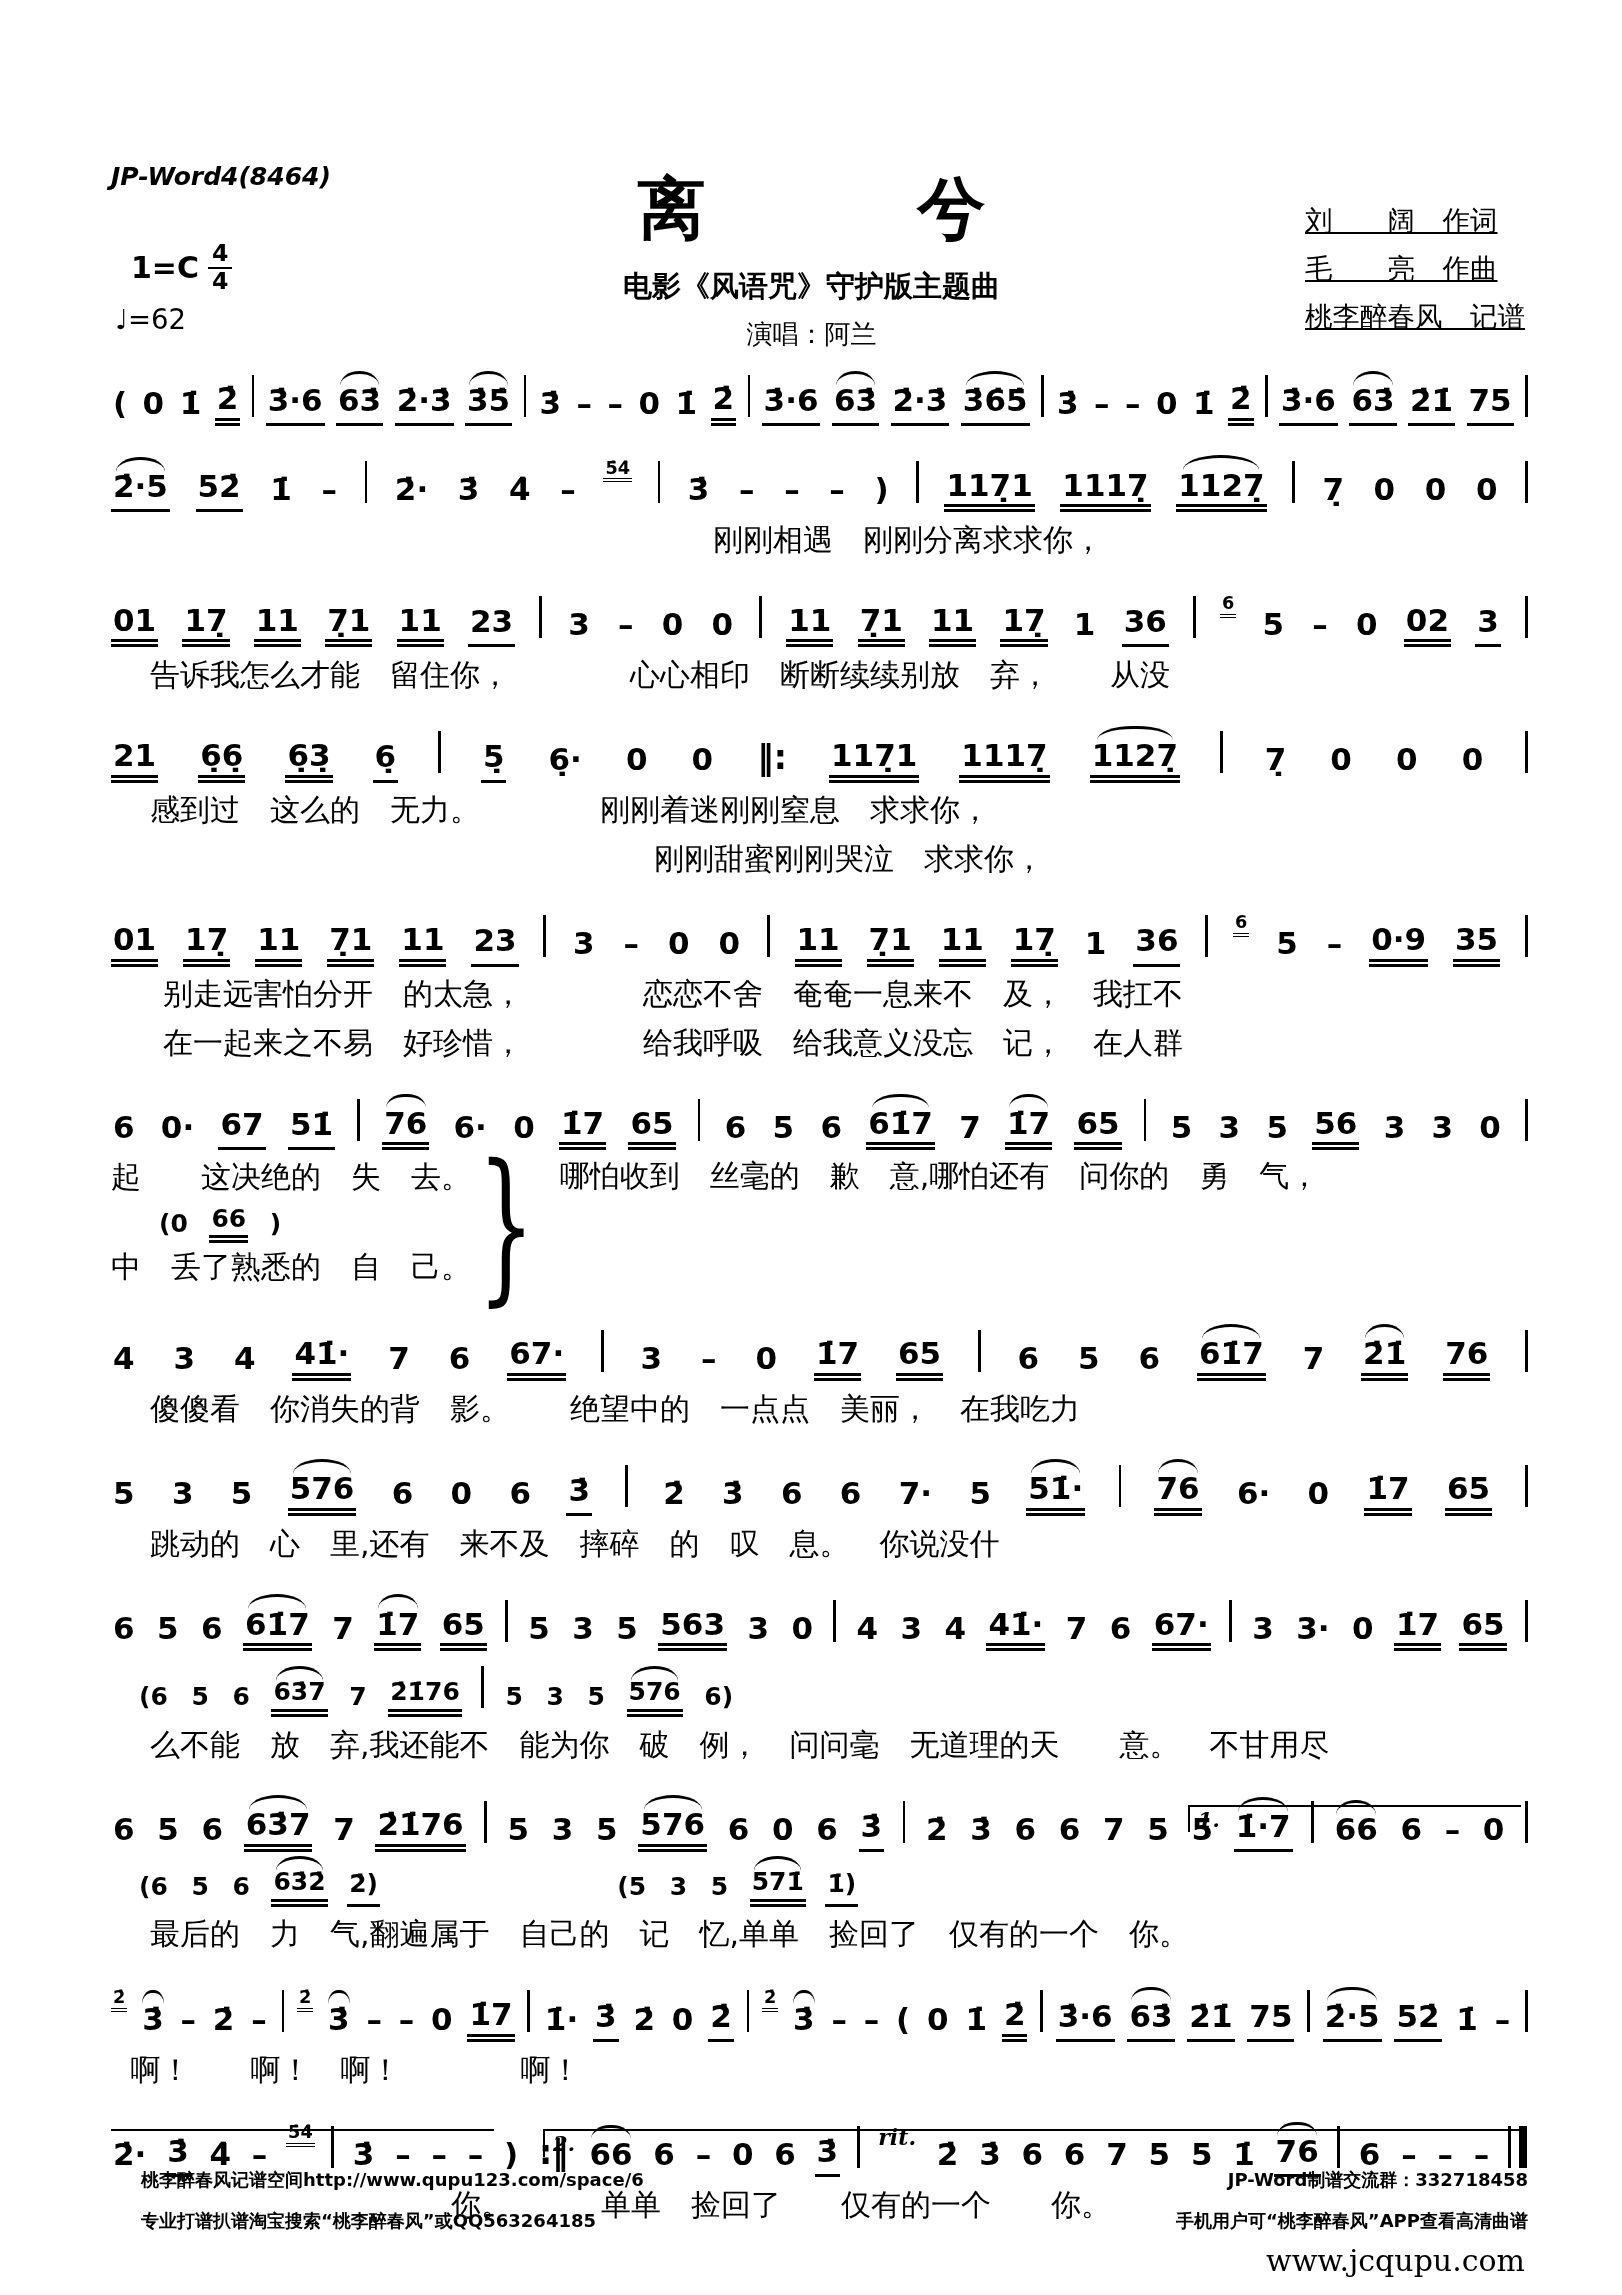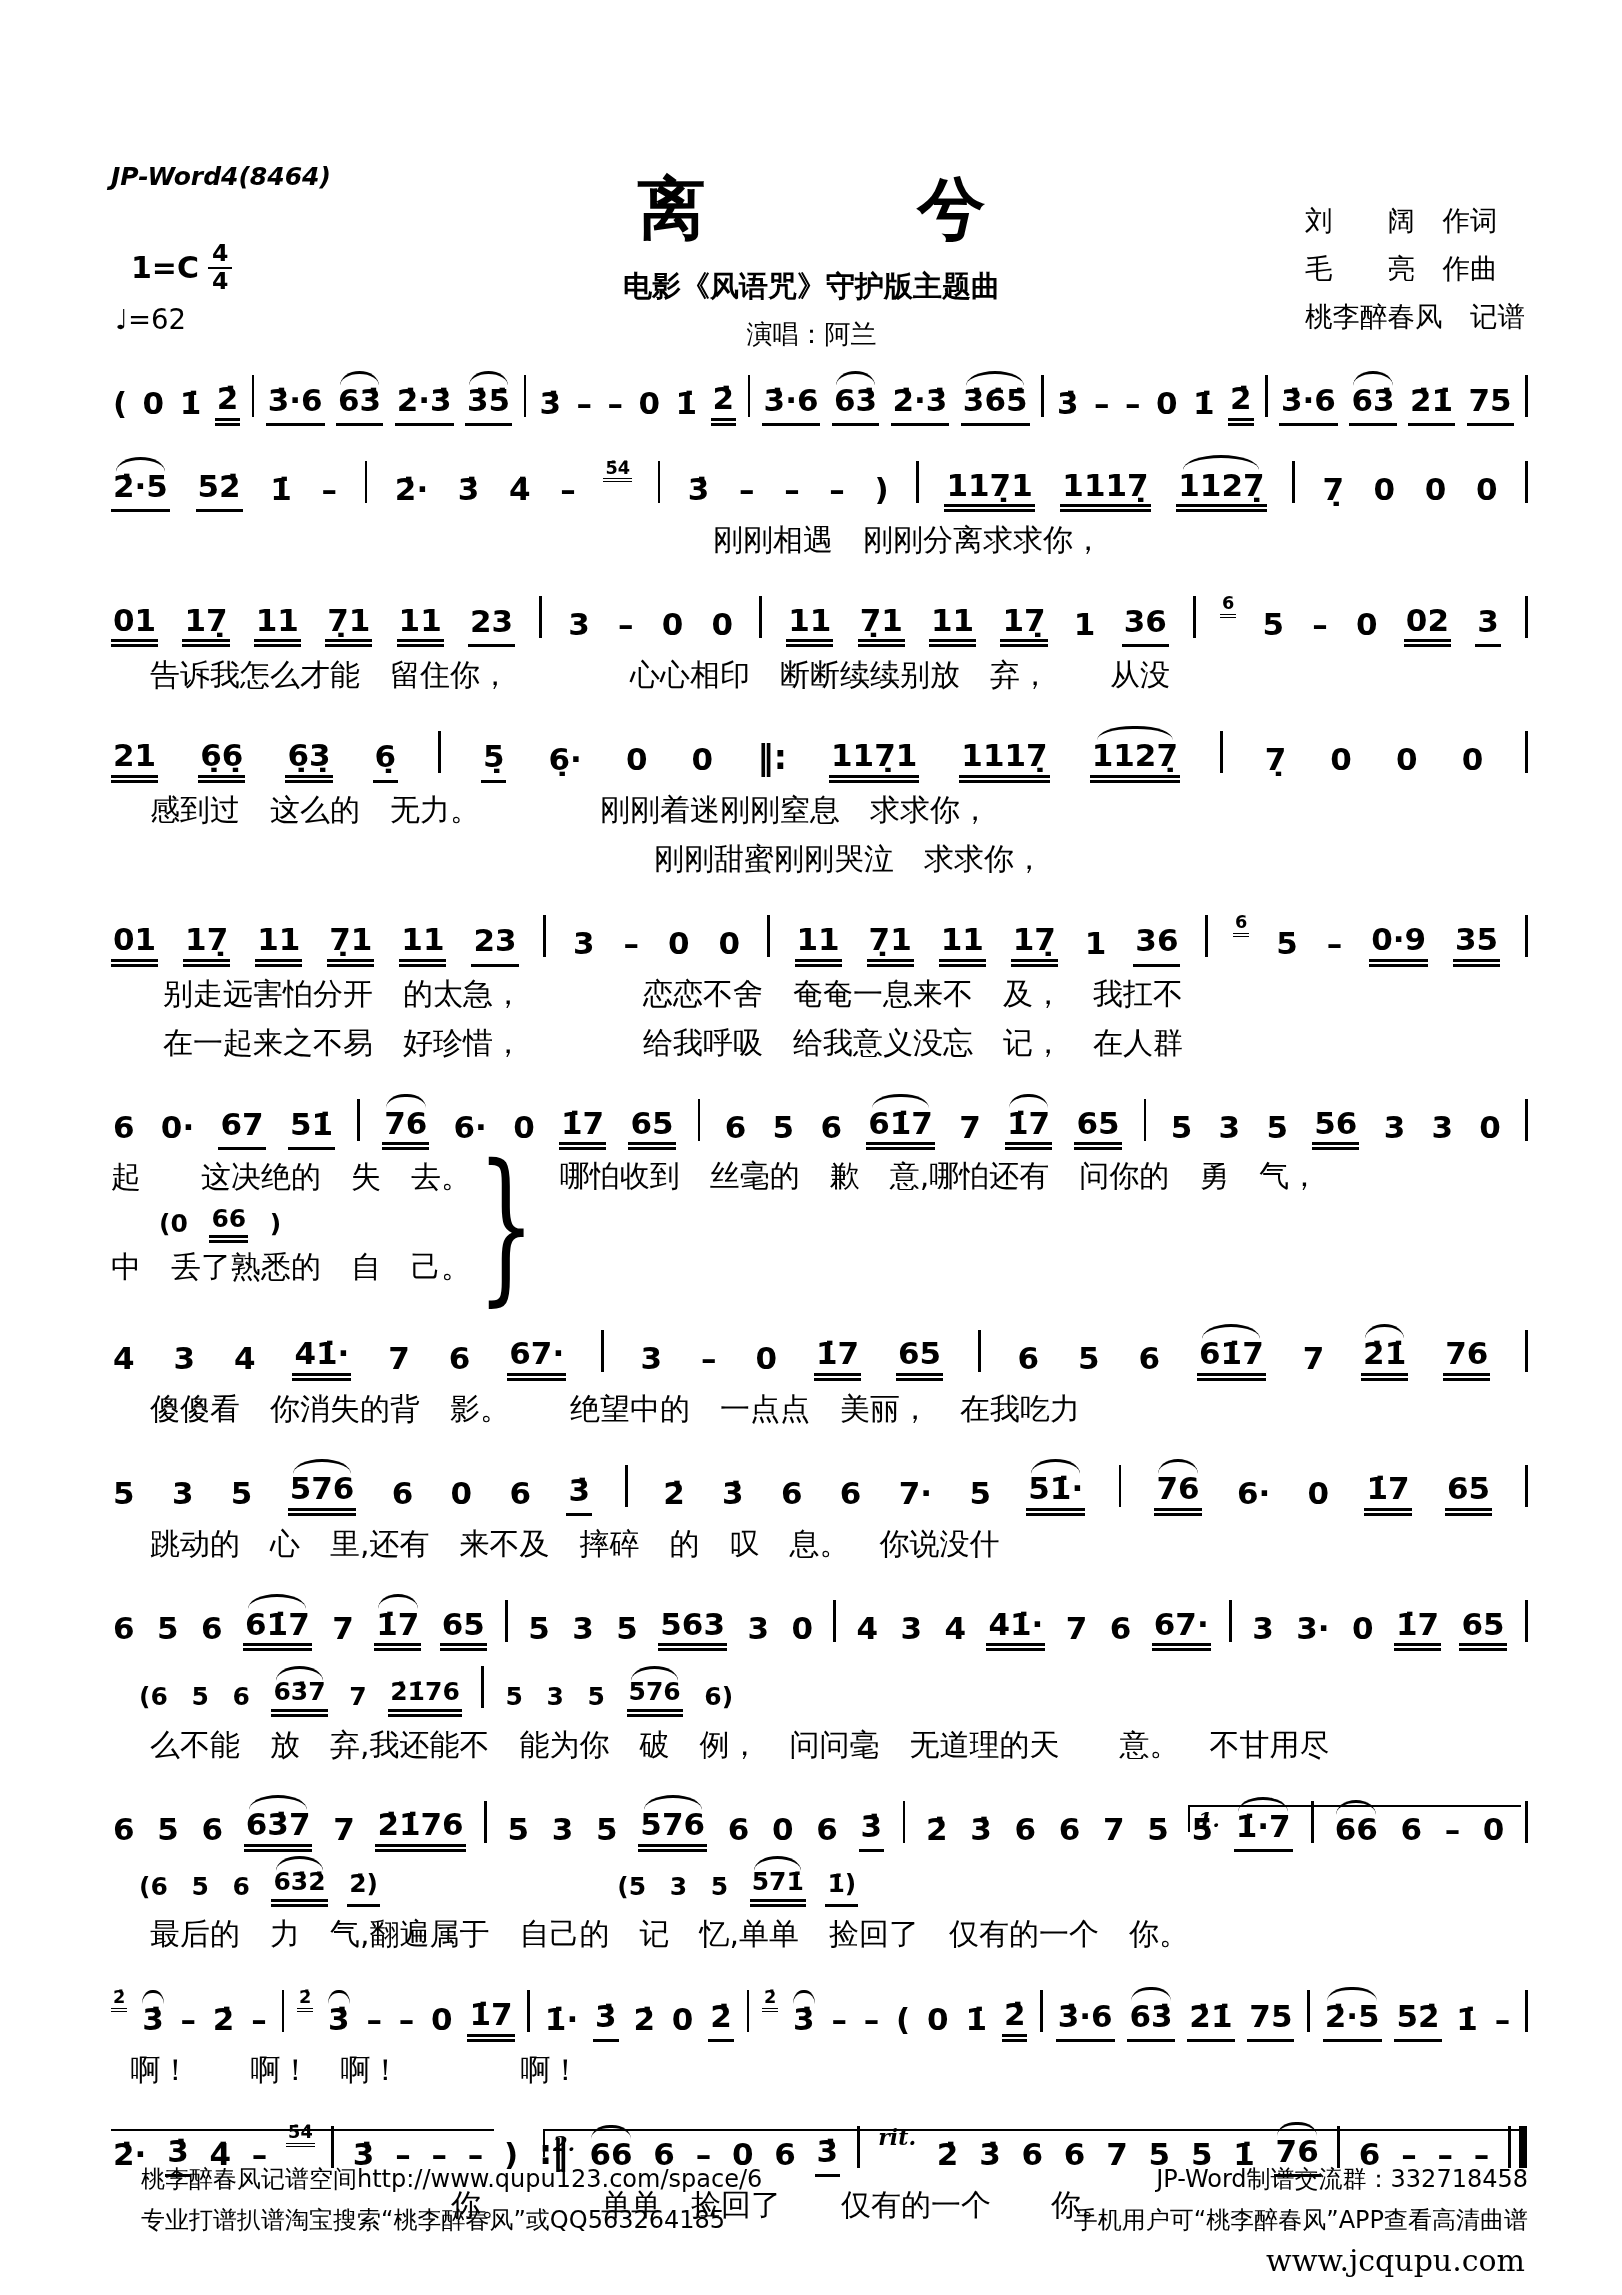--- a/index.html
+++ b/index.html
@@ -10,21 +10,21 @@
     font-family:"DejaVu Sans",sans-serif;
     overflow:hidden;
   }
 
   
   .appmark{position:absolute;left:111px;top:162px;font:italic 700 25px "DejaVu Sans",sans-serif;}
   .titleblock{position:absolute;left:0;right:0;top:164px;text-align:center;}
   .title{font-size:68px;font-weight:700;letter-spacing:72px;text-indent:72px;font-family:"DejaVu Serif","Liberation Serif",serif;}
   .subtitle{font-size:29px;font-weight:700;margin-top:11.8px;}
   .singer{font-size:26px;margin-top:10.5px;}
-  .credits{position:absolute;right:98px;top:196px;text-align:left;font-size:27.5px;line-height:48px;}
+  .credits{position:absolute;right:98px;top:196px;text-align:left;font-size:27.5px;line-height:48px;text-decoration:underline;}
   .keyblock{position:absolute;left:115px;top:242px;font-size:30px;font-weight:700;}
   .keyline{display:flex;align-items:center;gap:9.2px;margin-left:16px;}
   .frac{display:inline-flex;flex-direction:column;align-items:center;font-size:23.6px;line-height:23.6px;font-weight:700;}
   .frac .num{border-bottom:2.6px solid #000;padding:0 3.9px 1.3px;}
   .frac .den{padding-top:1.3px;}
   .tempo{margin-top:9.2px;font-size:27.5px;font-weight:400;}
 
   
   #score{position:absolute;left:111px;right:95px;top:340px;}
   .rowwrap{position:relative;}
@@ -58,21 +58,21 @@
   }
   .volta.noleft{border-left:none;}
   
   .grp{display:flex;align-items:flex-start;margin-top:5.2px;}
   .grpleft{display:flex;flex-direction:column;gap:2.6px;}
   .grpleft .lyric{margin-top:1.3px;}
   .brace{font-size:164px;font-weight:400;transform:scaleX(.55);line-height:.85;margin:0 -9.2px 0 -17px;font-family:"DejaVu Serif","Liberation Serif",serif;}
   .grpright{font-size:30px;margin-left:10.5px;white-space:pre;}
 
   
-  .footer{position:absolute;left:141px;right:95px;top:2159px;font-size:24px;font-weight:400;line-height:41px;}
+  .footer{position:absolute;left:141px;right:95px;top:2159px;font-size:18px;font-weight:700;line-height:41px;}
   .footer .cols{display:flex;justify-content:space-between;}
   .watermark{position:absolute;right:98px;top:2243px;font-size:30px;font-family:"DejaVu Serif","Liberation Serif",serif;}
 </style>
 </head>
 <body>
 
 <div class="page">
 
   <div class="appmark">JP-Word4(8464)</div>
 

